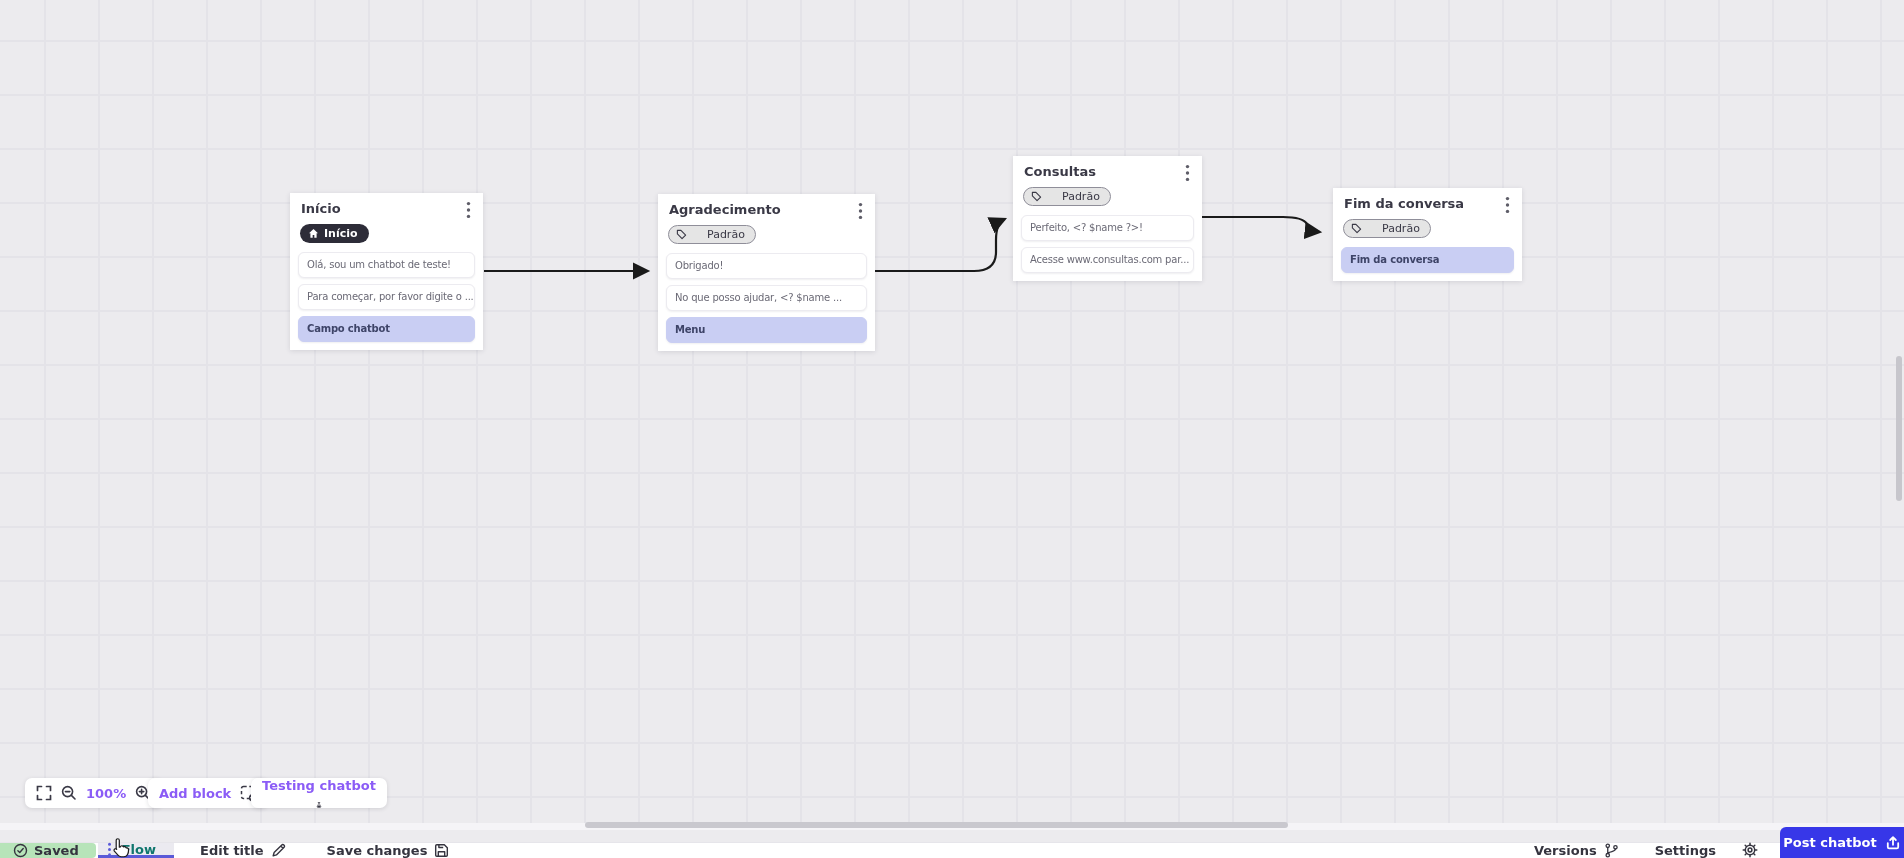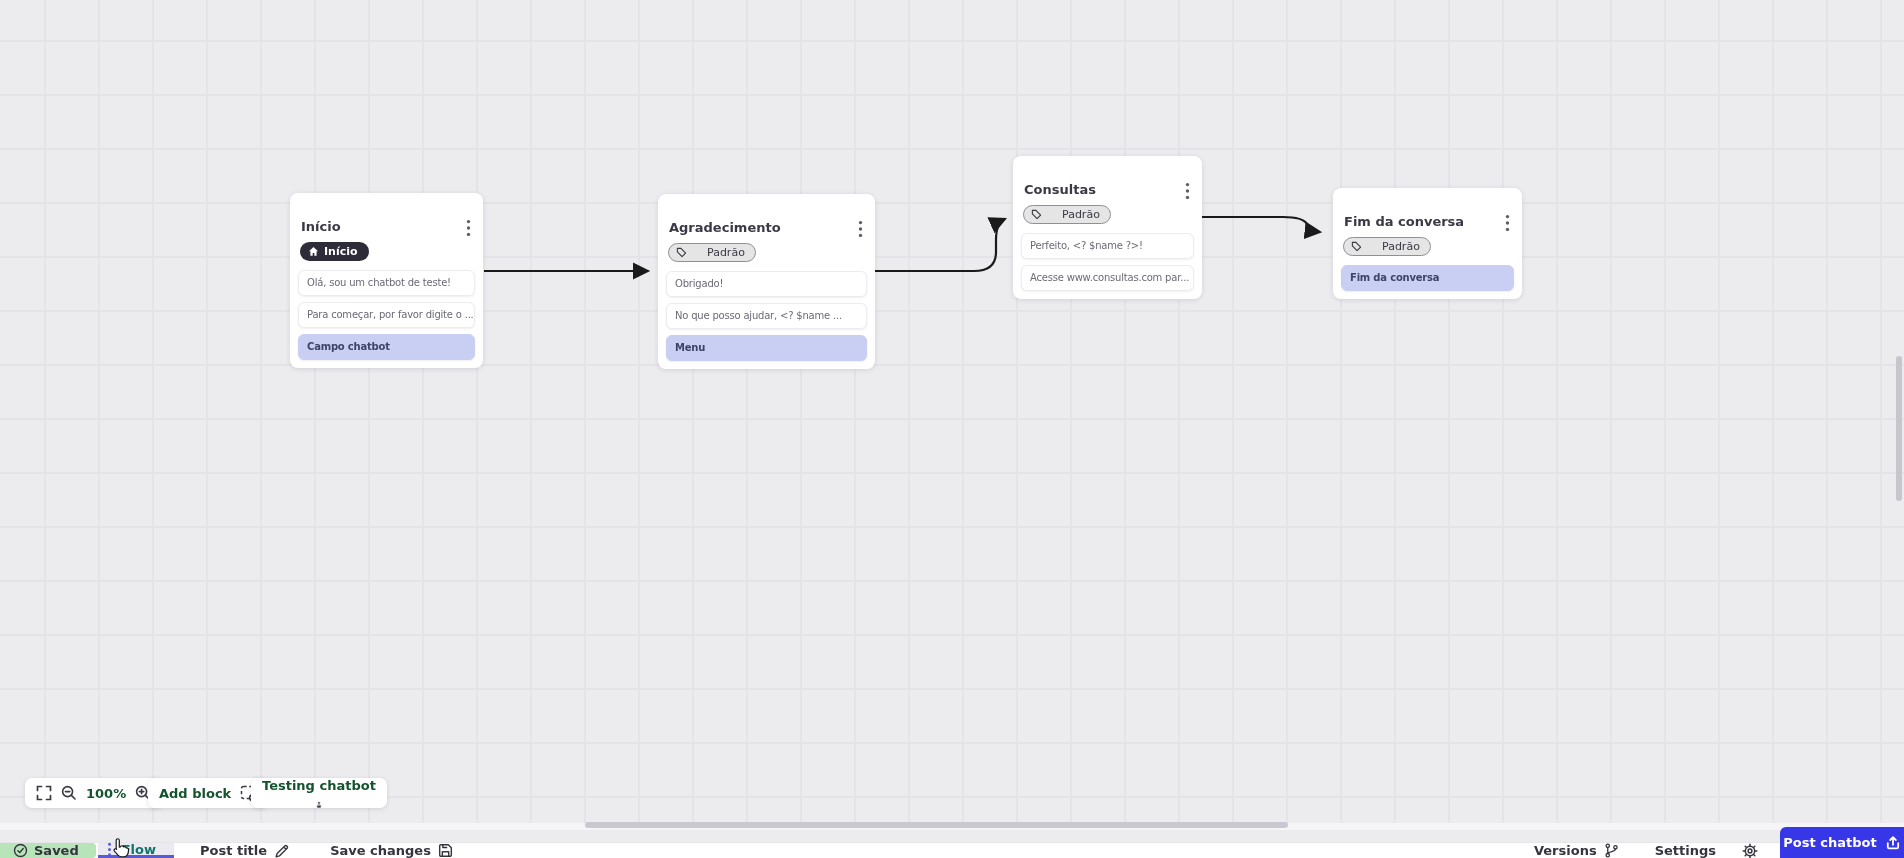--- a/index.html
+++ b/index.html
@@ -11,22 +11,22 @@
   .canvas { position:absolute; left:0; top:0; width:1904px; height:830px;
     background-color:#ECEBEE;
     background-image:
       linear-gradient(to right,#E4E3E8 2px,transparent 2px),
       linear-gradient(to bottom,#E4E3E8 2px,transparent 2px);
     background-size:54px 54px; background-position:-10px -14px; }
 
   .edges { position:absolute; left:0; top:0; width:1904px; height:830px; pointer-events:none; }
 
   
-  .node { position:absolute; background:#fff; border-radius:8px;
-    box-shadow:0 1px 5px rgba(40,40,60,.13); padding:24px 8px 8px; }
+  .node { position:absolute; background:#fff; border-radius:0;
+    box-shadow:0 1px 5px rgba(40,40,60,.13); padding:6px 8px 8px; }
   .node-header { display:flex; align-items:flex-start; justify-content:space-between; padding:1px 2px 0 3px; }
   .node-title { font-size:13px; font-weight:600; color:#3A3946; line-height:17px; }
   .kebab { margin-top:1px; margin-right:2px; cursor:pointer; }
   .badge-start { display:inline-flex; align-items:center; gap:5px; background:#2D2C38; color:#fff;
     font-size:11px; font-weight:700; border-radius:999px; padding:3px 11px 3px 8px; margin:5px 0 1px 2px; }
   .badge-default { display:inline-flex; align-items:center; gap:20px; background:#e5e5e5; color:#3A3946;
     border:1.4px solid #8F8E99; font-size:11px; font-weight:400; border-radius:999px;
     padding:2px 10px 2px 7px; margin:5px 0 1px 2px; }
   .card { background:#fff; border:1px solid #ECEBF0; border-radius:6px;
     box-shadow:0 1px 2px rgba(30,30,50,.07); padding:5px 8px; margin-top:6px;
@@ -35,35 +35,35 @@
   .card.first { margin-top:8px; }
   .card.purple { background:#C9CEF3; border-color:#C9CEF3; color:#3E4468; font-weight:600; }
   #node-inicio        { left:290px;  top:193px; width:193px; }
   #node-agradecimento { left:658px;  top:194px; width:217px; }
   #node-consultas     { left:1013px; top:156px; width:189px; }
   #node-fim           { left:1333px; top:188px; width:189px; }
 
   
   .tool-group { position:absolute; top:778px; height:30px; background:#fff; border-radius:7px;
     box-shadow:0 1px 4px rgba(40,40,60,.14); display:flex; align-items:center; gap:9px;
-    padding:0 11px; font-size:13px; font-weight:600; color:#14532d; cursor:pointer; }
+    padding:0 11px; font-size:13px; font-weight:600; color:#8b5cf6; cursor:pointer; }
   #zoom-group   { left:25px; }
   #add-block    { left:148px; }
   #testing-bot  { left:251px;flex-direction:column; }
 
   
   .hscroll-track { position:absolute; left:0; right:0; bottom:28px; height:7px; background:#F5F4F7; }
   .hscroll-thumb { position:absolute; left:585px; bottom:30px; width:703px; height:6px;
     background:#C9C8CE; border-radius:3px; }
   .vscroll-thumb { position:absolute; right:2px; top:356px; width:6px; height:145px;
     background:#C7C6CC; border-radius:3px; }
 
   
   .bottombar { position:absolute; left:0; bottom:0; width:1904px; height:16px; background:#fff;
-    border-top:1px solid #E6E5EA; display:flex; align-items:center;
+    border-top:1px solid #E6E5EA; display:flex; align-items:flex-end;
     font-size:13px; font-weight:600; color:#35343F; }
   .saved-chip { height:100%; display:flex; align-items:center; gap:6px; background:#B7E4B9;
     padding:0 17px 0 13px; border-radius:0 4px 4px 0; }
   .flow-tab { height:100%; margin-left:2px; display:flex; align-items:center; gap:10px;
     background:#EBEAF0; padding:0 18px 0 9px; border-bottom:3px solid #5A5AD8; color:#0f766e; cursor:pointer; }
   .bar-item { display:flex; align-items:center; gap:7px; cursor:pointer; }
   #edit-title   { margin-left:26px; }
   #save-changes { margin-left:40px; }
   .spacer { flex:1; }
   #versions { margin-right:36px; }
@@ -220,21 +220,21 @@
     <div class="flow-tab">
       <svg class="icon" width="5" height="15" viewBox="0 0 5 15">
         <circle cx="2.5" cy="2.2" r="1.5" fill="#5A5AD8"></circle>
           <circle cx="2.5" cy="7.5" r="1.5" fill="#5A5AD8"></circle>
           <circle cx="2.5" cy="12.8" r="1.5" fill="#5A5AD8"></circle>
       </svg>
       <span>Flow</span>
     </div>
 
     <div class="bar-item" id="edit-title">
-      <span>Post title</span>
+      <span>Edit title</span>
       <svg class="icon" width="16" height="16" viewBox="0 0 16 16">
         <path d="M2.2 13.8 L3.1 10.6 L10.8 2.9 A1.4 1.4 0 0 1 12.8 2.9 L13.1 3.2 A1.4 1.4 0 0 1 13.1 5.2 L5.4 12.9 z M9.8 4 L12 6.2" fill="none" stroke="#35343F" stroke-width="1.4" stroke-linecap="round" stroke-linejoin="round"></path>
       </svg>
     </div>
 
     <div class="bar-item" id="save-changes">
       <span>Save changes</span>
       <svg class="icon" width="15" height="15" viewBox="0 0 16 16">
         <path d="M1.8 3 A1.2 1.2 0 0 1 3 1.8 H11 L14.2 5 V13 A1.2 1.2 0 0 1 13 14.2 H3 A1.2 1.2 0 0 1 1.8 13 z" fill="none" stroke="#35343F" stroke-width="1.5" stroke-linejoin="round"></path>
         <path d="M4.6 14 V9.4 H11.4 V14 M5.2 1.9 V4.8 H9.8" fill="none" stroke="#35343F" stroke-width="1.5" stroke-linejoin="round"></path>

